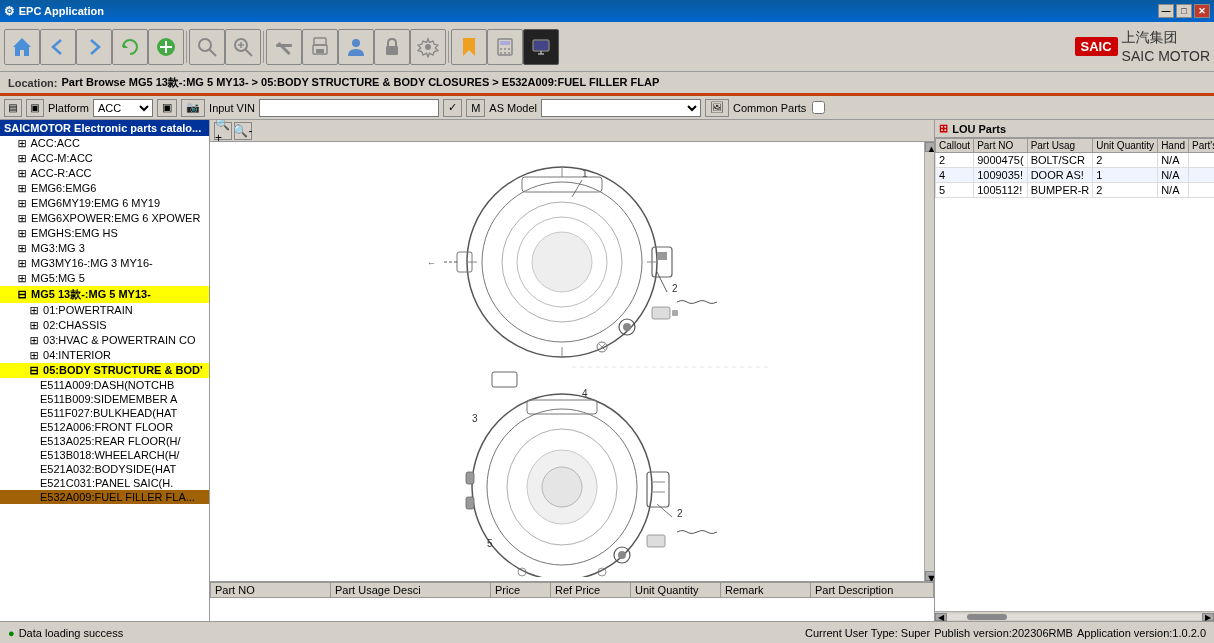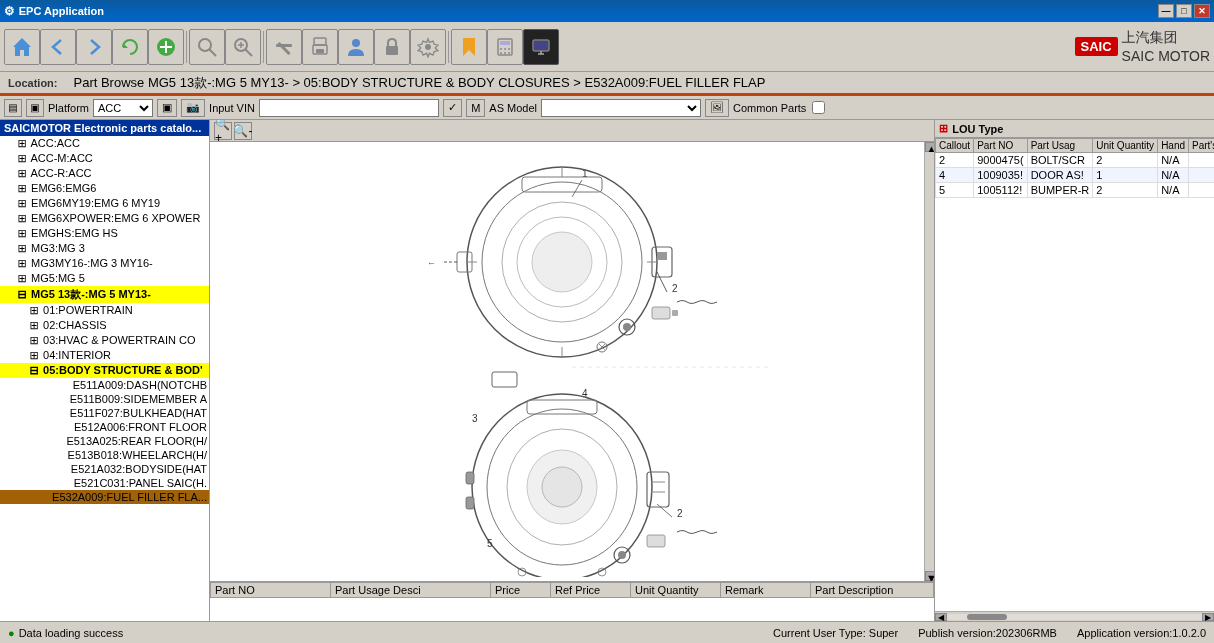--- a/index.html
+++ b/index.html
@@ -102,21 +102,21 @@
       cursor: pointer;
       white-space: nowrap;
       overflow: hidden;
       text-overflow: ellipsis;
     }
     .tree-item.parent-selected { background: #ffff00; font-weight: bold; }
     .tree-item.subitem-selected { background: #ffff00; }
     .tree-expand { display: inline-block; width: 12px; text-align: center; }
     .tree-indent-1 { padding-left: 16px; }
     .tree-indent-2 { padding-left: 28px; }
-    .tree-indent-3 { padding-left: 40px; text-align: right; }
+    .tree-indent-3 { padding-left: 40px; }
 
     
     #center-panel {
       flex: 1;
       background: white;
       position: relative;
       display: flex;
       flex-direction: column;
     }
     #diagram-toolbar {
@@ -217,21 +217,21 @@
       height: 22px;
       display: flex;
       align-items: center;
       padding: 0 8px;
       font-size: 11px;
       border-top: 1px solid #999;
     }
     #statusbar-right {
       margin-left: auto;
       display: flex;
-      gap: 20px;
+      gap: 4px;
     }
     .status-green { color: #008800; }
 
     
     ::-webkit-scrollbar { width: 8px; height: 8px; }
     ::-webkit-scrollbar-track { background: #d4d0c8; }
     ::-webkit-scrollbar-thumb { background: #888; }
 
     .main-content-area {
       display: flex;
@@ -389,21 +389,21 @@
     </div>
     <div style="font-size: 14px; line-height: 1.3; color: #333;">
       <div>上汽集团</div>
       <div>SAIC MOTOR</div>
     </div>
   </div>
 </div>
 
 <div id="locationbar">
   <span style="color:#333;">Location:</span>
-  <span style="margin-left:16px; font-weight: normal; font-size: 13px;">Part Browse  MG5 13款-:MG 5 MY13-  &gt;  05:BODY STRUCTURE &amp; BODY CLOSURES  &gt;  E532A009:FUEL FILLER FLAP</span>
+  <span style="margin-left:4px; font-weight: bold; font-size: 11px;">Part Browse  MG5 13款-:MG 5 MY13-  &gt;  05:BODY STRUCTURE &amp; BODY CLOSURES  &gt;  E532A009:FUEL FILLER FLAP</span>
 </div>
 
 <div id="filterbar">
   <button class="filter-btn" style="width:18px;padding:0;font-size:10px;">▤</button>
   <button class="filter-btn" style="width:18px;padding:0;font-size:10px;">▣</button>
   <span class="filter-label">Platform</span>
   <select class="filter-select" style="width: 60px;">
     <option>ACC</option>
   </select>
   <button class="filter-btn">▣</button>
@@ -631,21 +631,21 @@
               <td colspan="7" style="height:18px;"></td>
             </tr>
           </tbody>
         </table>
       </div>
     </div>
 
     <div id="right-panel">
       <div class="lou-header">
         <span style="color:#cc0000; font-weight:bold;">⊞</span>
-        <span>LOU Type</span>
+        <span>LOU Parts</span>
       </div>
       <div class="lou-scrollbar">
         <table class="lou-table">
           <thead>
             <tr>
               <th>Callout</th>
               <th>Part NO</th>
               <th>Part Usag</th>
               <th>Unit Quantity</th>
               <th>Hand</th>

